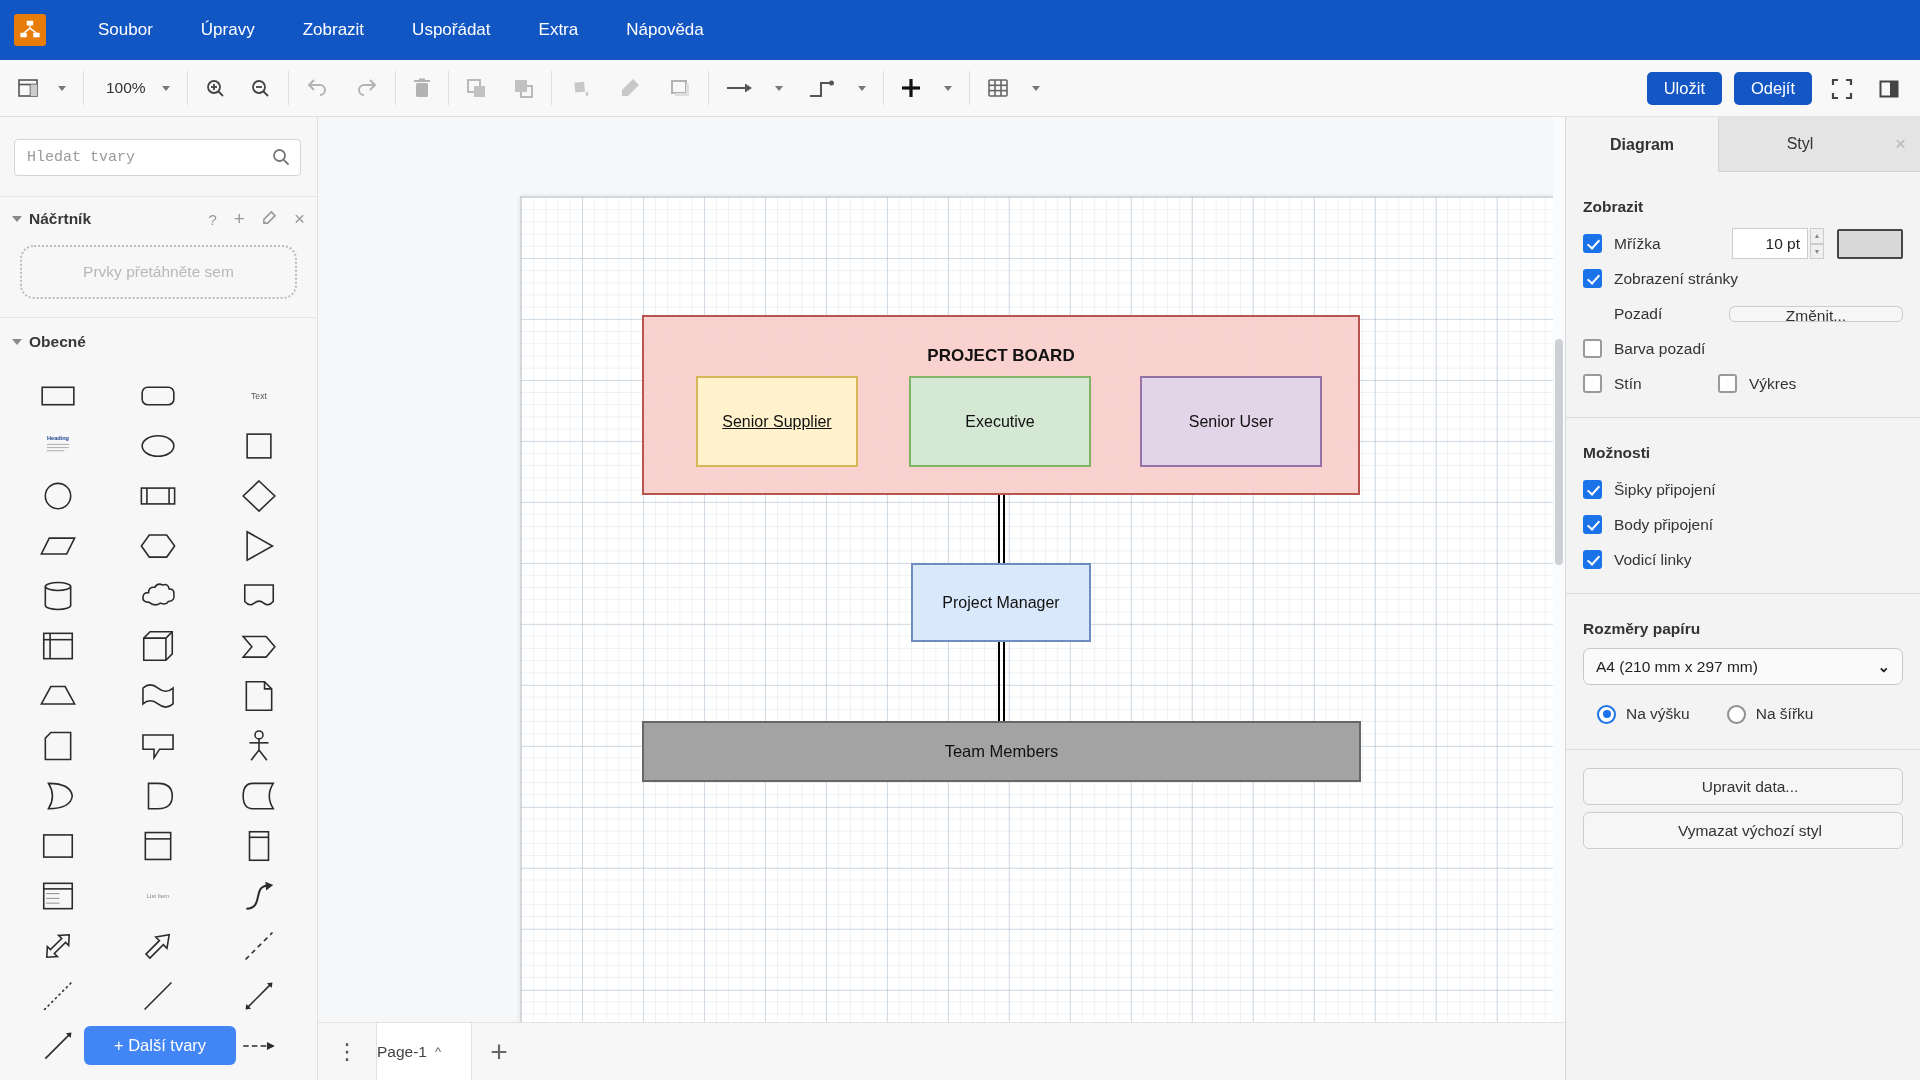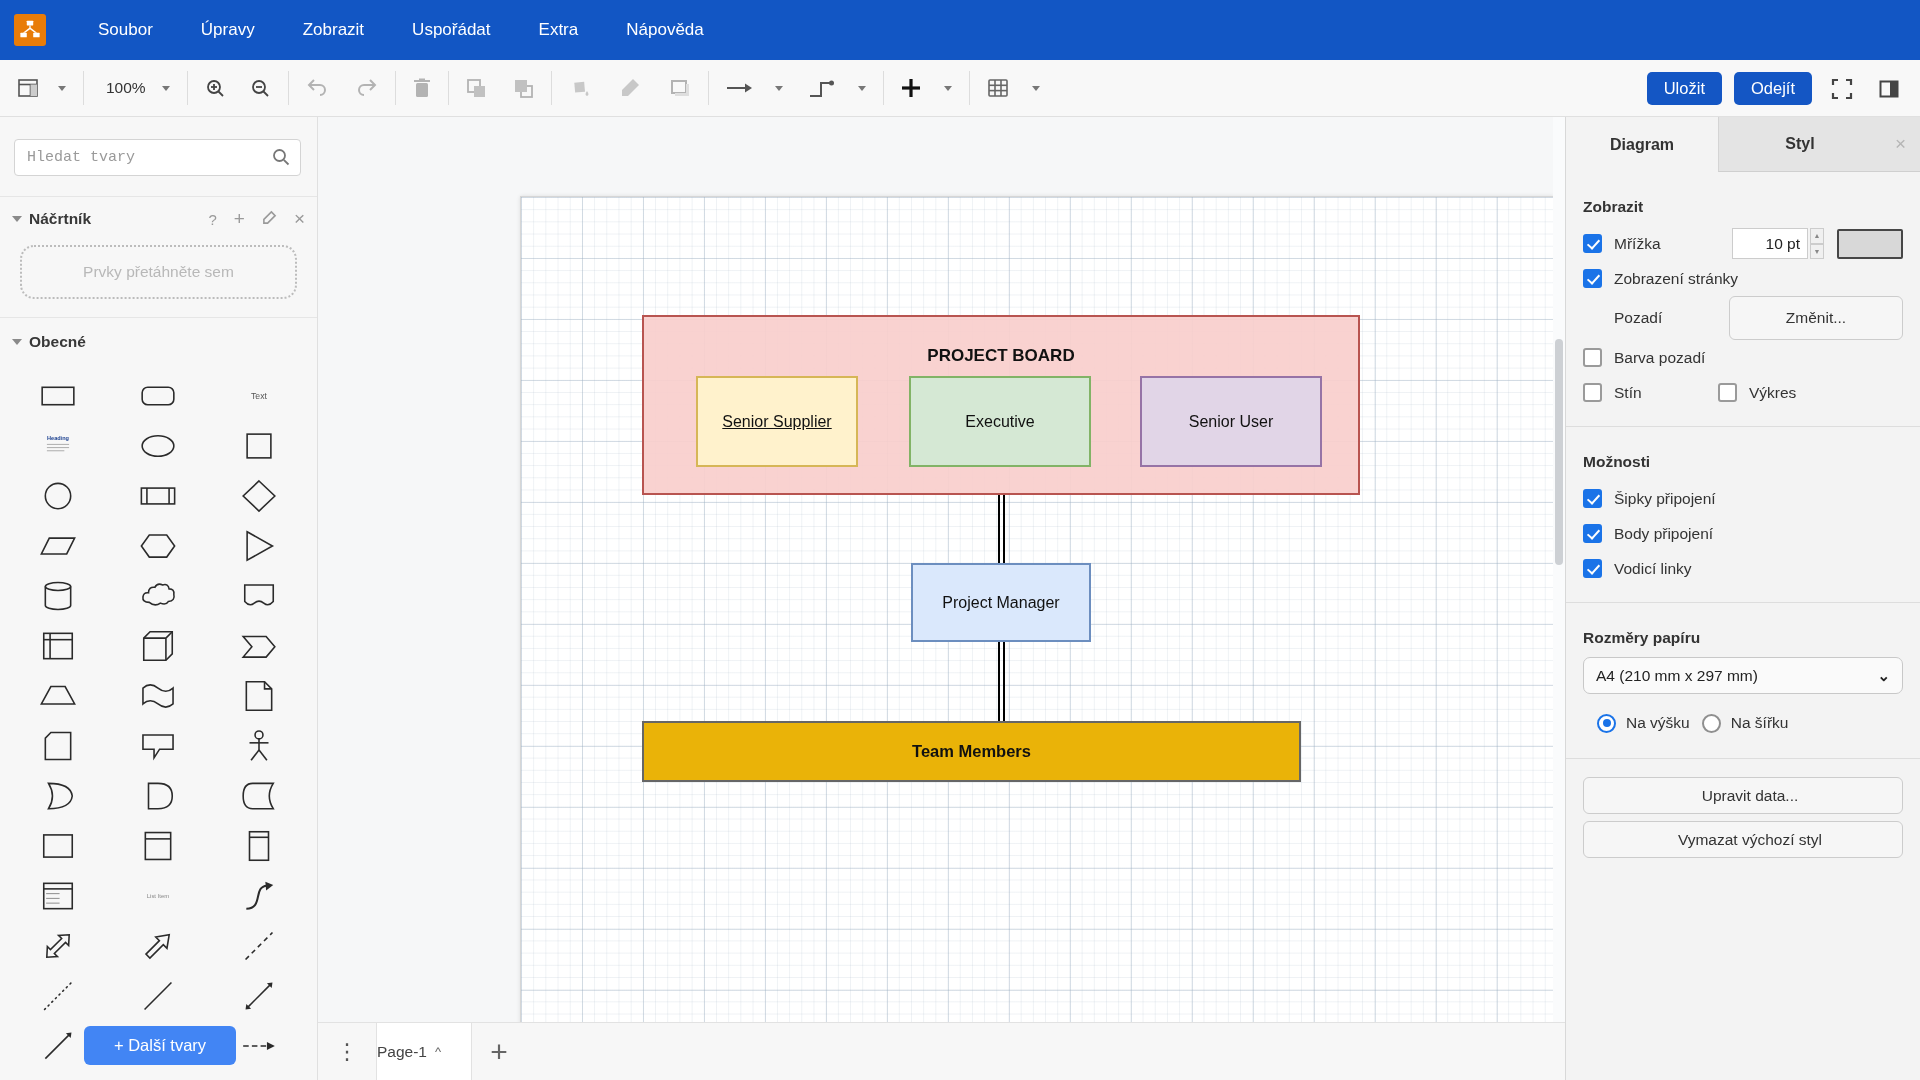--- a/index.html
+++ b/index.html
@@ -79,22 +79,22 @@
   .board-title { left:324px; top:228px; width:718px; height:22px; font-weight:bold;
     font-size:17px; }
   .n-supplier { left:378px; top:259px; width:162px; height:91px;
     background:#fff2cc; border:2px solid #d6b656;text-decoration:underline; }
   .n-exec { left:591px; top:259px; width:182px; height:91px;
     background:#d5e8d4; border:2px solid #82b366; }
   .n-user { left:822px; top:259px; width:182px; height:91px;
     background:#e1d5e7; border:2px solid #9673a6; }
   .n-manager { left:593px; top:446px; width:180px; height:79px;
     background:#dae8fc; border:2px solid #6c8ebf; }
-  .n-team { left:324px; top:604px; width:659px; height:61px;
-    background:#eab308; border:2px solid #666; font-weight:bold; font-size:16.5px; }
+  .n-team { left:324px; top:604px; width:719px; height:61px;
+    background:#a3a3a3; border:2px solid #666; font-weight:normal; font-size:16.5px; }
   .dlink { position:absolute; width:7px; border-left:2px solid #000;
     border-right:2px solid #000; }
   .vscroll { position:absolute; right:0; top:0; width:12px; height:963px; background:#fafbfc; }
   .vthumb { position:absolute; right:2px; top:222px; width:8px; height:226px;
     background:#cdd0d4; border-radius:4px; }
   .hthumb { position:absolute; left:343px; bottom:8px; width:402px; height:8px;
     background:#cdd0d4; border-radius:4px; }
 
   
   .footer { position:absolute; left:318px; top:1022px; width:1247px; height:58px;
@@ -108,21 +108,21 @@
   .add-page { width:54px; display:flex; align-items:center; justify-content:center;
     font-size:30px; font-weight:300; color:#666; }
 
   
   .panel { position:absolute; left:1565px; top:117px; width:355px; height:963px;
     background:#f3f3f3; border-left:1px solid #d8d8d8; }
   .tabs { display:flex; height:55px; }
   .tab { flex:0 0 152px; display:flex; align-items:center; justify-content:center;
     font-size:16px; font-weight:bold; color:#333; }
   .tab.inactive { flex:0 0 163px; background:#e4e4e4; border-left:1px solid #d4d4d4;
-    border-bottom:1px solid #cfcfcf; font-weight:bold; }
+    border-bottom:1px solid #cfcfcf; font-weight:normal; }
   .tab-close { flex:1; background:#e4e4e4; border-bottom:1px solid #cfcfcf;
     display:flex; align-items:center; justify-content:center; color:#b5b5b5;
     font-size:19px; }
   .panel-body { padding:0 17px; }
   .p-title { font-size:15.5px; font-weight:bold; color:#333; margin:26px 0 10px; }
   .p-row { display:flex; align-items:center; min-height:35px; font-size:15.5px; color:#333; }
   .cb { width:19px; height:19px; border:2px solid #9a9a9a; border-radius:3px;
     background:#fff; margin-right:12px; flex:0 0 auto; position:relative; }
   .cb.on { background:#1a73e8; border-color:#1a73e8; }
   .cb.on::after { content:""; position:absolute; left:5px; top:1px; width:5px; height:10px;
@@ -133,21 +133,21 @@
   .radio.on::after { content:""; position:absolute; left:3.5px; top:3.5px; width:8px;
     height:8px; border-radius:50%; background:#1a73e8; }
   .grid-size { width:76px; height:31px; border:1px solid #ccc; border-radius:0;
     background:#fff; text-align:right; padding-right:7px; font-size:15.5px; color:#222;
     font-family:"Liberation Sans", sans-serif; }
   .stepper { width:14px; height:31px; display:flex; flex-direction:column; margin-left:2px; }
   .stepper span { flex:1; display:flex; align-items:center; justify-content:center;
     font-size:7px; color:#888; background:#f0f0f0; border:1px solid #ccc; }
   .swatch { width:66px; height:30px; background:#d8d8d8; border:2px solid #464646;
     border-radius:2px; margin-left:13px; }
-  .small-btn { height:44px; background:#f6f6f6; border:1px solid #ccc; border-radius:6px;
+  .small-btn { height:16px; background:#f6f6f6; border:1px solid #ccc; border-radius:6px;
     font-size:15.5px; color:#333; font-family:"Liberation Sans", sans-serif; cursor:pointer; }
   .p-divider { height:1px; background:#ddd; margin:16px -17px 0 -17px; }
   .paper-select { width:100%; height:37px; background:#fafafa; border:1px solid #c8c8c8;
     border-radius:7px; display:flex; align-items:center; padding:0 12px; font-size:15.5px;
     color:#222; }
   .paper-select .chev { margin-left:auto; font-size:15px; color:#222; font-weight:bold; }
   .wide-btn { width:100%; height:37px; margin-top:7px;padding-left:14px; }
 </style>
 </head>
 <body>
@@ -775,21 +775,21 @@
     <div class="p-divider"></div>
     <div class="p-title">Rozměry papíru</div>
 
     <div class="paper-select">
       <span>A4 (210 mm x 297 mm)</span>
       <span class="chev">⌄</span>
     </div>
 
     <div class="p-row" style="margin:10px 0 4px 14px; min-height:38px;">
       <span class="radio on"></span>
-      <span style="margin-right:12px;">Na výšku</span>
+      <span style="margin-right:37px;">Na výšku</span>
       <span class="radio"></span>
       <span>Na šířku</span>
     </div>
 
     <div class="p-divider"></div>
     <button class="small-btn wide-btn" style="margin-top:18px;">Upravit data...</button>
     <button class="small-btn wide-btn">Vymazat výchozí styl</button>
   </div>
 </div>
 

